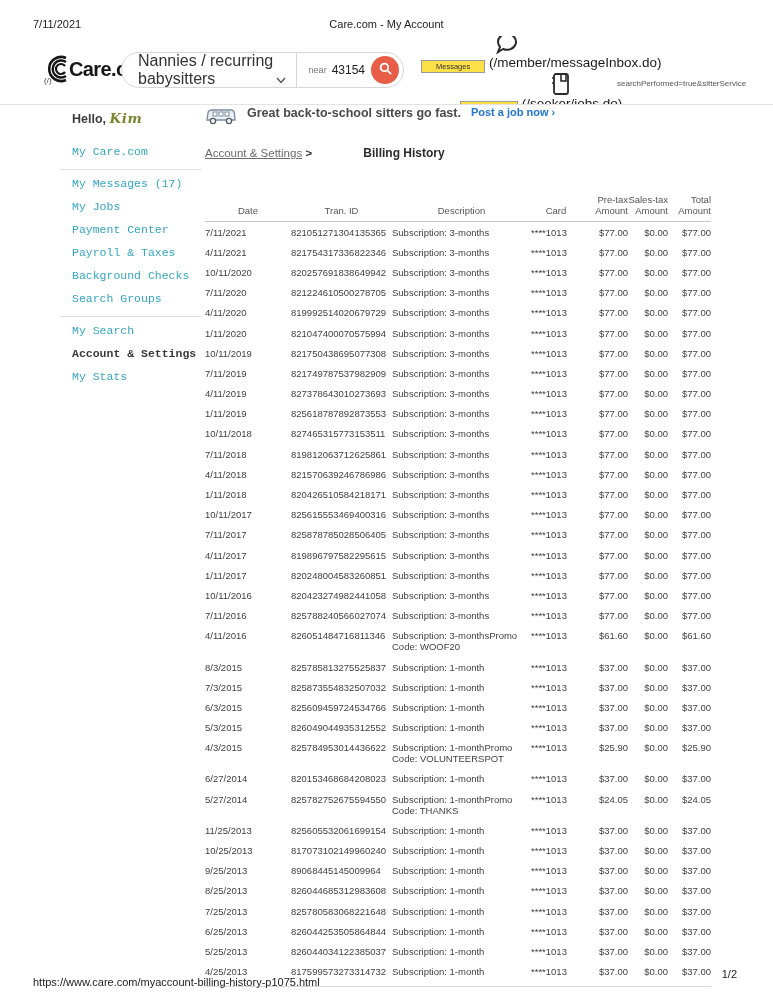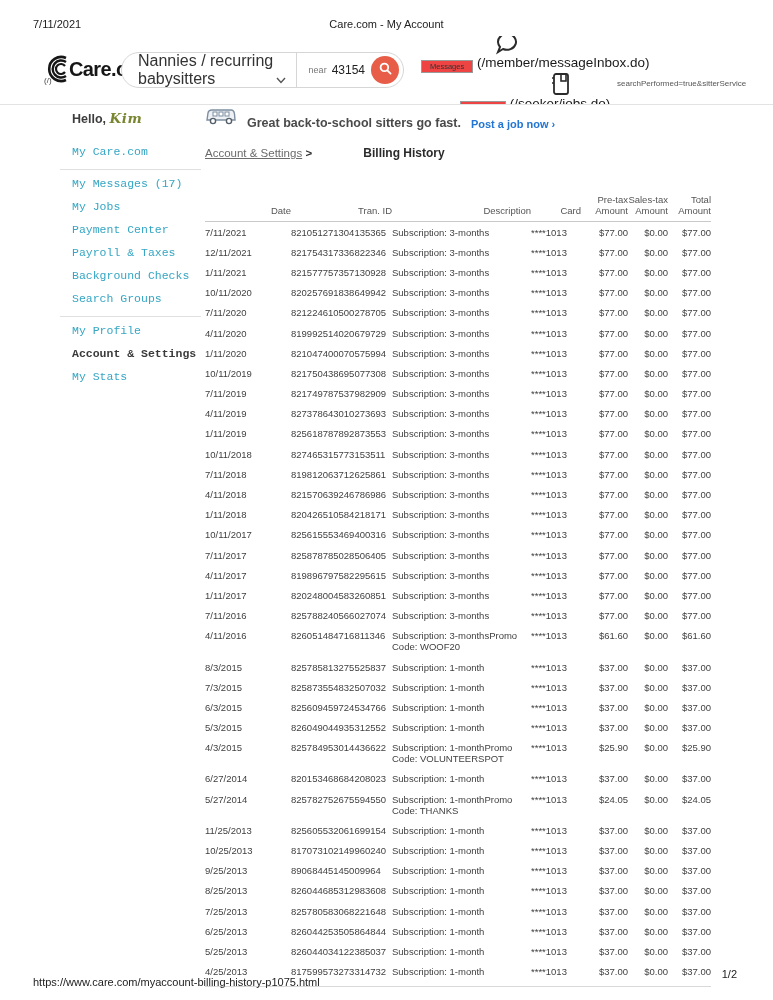--- a/index.html
+++ b/index.html
@@ -25,49 +25,49 @@
   .search-cat { flex:1; display:flex; align-items:flex-end; justify-content:space-between;
     padding:0 10px 0 16px; font-size:16px; color:#333; }
   .search-div { width:1px; height:36px; background:#d6d6d6; }
   .search-near { display:flex; align-items:center; gap:5px; padding:0 6px 0 12px; }
   .near-label { font-size:9px; color:#777; }
   .near-zip { font-size:12px; color:#222; }
   .search-btn { width:28px; height:28px; border-radius:50%; border:none; margin-right:4px;
     display:flex; align-items:center; justify-content:center; cursor:pointer; flex:0 0 auto; }
 
   .alt-box { display:inline-block; border:1px solid #9a9a9a; font-size:7.5px; color:#333;
-    padding:1px 8px; background:#ef4444; vertical-align:middle;margin-top:7px; }
+    padding:1px 14px; background:#fde047; vertical-align:middle;margin-top:7px; }
   .hdr-link-line { position:absolute; white-space:nowrap; font-size:13.5px; color:#1a1a1a; }
   .bubble-icon { position:absolute; left:494px; top:-4px; }
   .jobs-icon { position:absolute; left:551px; top:36px; }
   .overflow-qs { position:absolute; left:617px; top:43px; font-size:8px; color:#555; white-space:nowrap; }
 
   
   .sidebar { position:absolute; left:60px; top:110px; width:141px; }
   .greeting { padding-left:12px; font-size:12.5px; font-weight:bold; color:#3d3d3d; margin-bottom:12px; }
   .greeting .name { font-family:"DejaVu Serif", serif; font-style:italic; font-weight:bold;
     color:#7a852f; font-size:13.5px; letter-spacing:0.5px;margin-top:8px; }
   .side-group { border-bottom:1px solid #e0e0e0; padding:2px 0 6px 0;font-family:Liberation Mono, monospace; }
   .side-group:last-child { border-bottom:none; }
   .side-item { padding:5px 0 5px 12px; font-size:11.5px; color:#35a6c4; cursor:pointer; }
   .side-item.active { color:#3a3a3a; font-weight:bold; cursor:default; }
 
   
   .main { position:absolute; left:205px; top:106px; width:506px; }
-  .banner { display:flex; align-items:flex-end; gap:10px; }
+  .banner { display:flex; align-items:flex-start; gap:10px; }
   .banner-text { font-size:12.5px; font-weight:bold; color:#4a4a4a; }
   .banner-link { font-size:11px; font-weight:bold; color:#2275d3; cursor:pointer; }
   .crumbs { margin-top:16px; font-size:11.5px; }
   .crumb-link { color:#6b6b6b; text-decoration:underline; cursor:pointer; }
   .crumb-sep { color:#333; font-weight:bold; }
   .crumb-cur { color:#2b2b2b; font-weight:bold; font-size:12px;margin-left:48px; }
 
   
   table { margin-top:34px; width:100%; border-collapse:collapse; table-layout:fixed; }
-  th { font-size:9.5px; font-weight:normal; color:#555; text-align:right; vertical-align:bottom;
+  th { font-size:9.5px; font-weight:normal; color:#555; text-align:center; vertical-align:bottom;
     padding:0 0 5px 0; border-bottom:1px solid #c9c9c9; white-space:pre-line; }
   th.num, td.num { text-align:right; }
   td { font-size:9.5px; color:#3f3f3f; padding:4.6px 0; vertical-align:top; }
   tr:last-child td { border-bottom:1px solid #d9d9d9; padding-bottom:9px; }
   .c-date  { width:86px; }
   .c-tran  { width:101px; }
   .c-desc  { width:139px; }
   .c-card  { width:50px; }
   .c-pre   { width:47px; }
   .c-tax   { width:40px; }
@@ -154,21 +154,21 @@
       </div>
       <div class="side-group">
         <div class="side-item">My Messages (17)</div>
         <div class="side-item">My Jobs</div>
         <div class="side-item">Payment Center</div>
         <div class="side-item">Payroll &amp; Taxes</div>
         <div class="side-item">Background Checks</div>
         <div class="side-item">Search Groups</div>
       </div>
       <div class="side-group">
-        <div class="side-item">My Profile</div>
+        <div class="side-item">My Search</div>
         <div class="side-item active">Account &amp; Settings</div>
         <div class="side-item">My Stats</div>
       </div>
     </div>
 </div>
 
 <div class="main">
   <div class="banner">
     <span>
       <svg width="32" height="20" viewBox="0 0 32 20">
@@ -220,33 +220,22 @@
           <td>821051271304135365</td>
           <td>
             <div>Subscription: 3-months</div>
           </td>
           <td>****1013</td>
           <td class="num">$77.00</td>
           <td class="num">$0.00</td>
           <td class="num">$77.00</td>
         </tr>
         <tr>
-          <td>12/11/2021</td>
+          <td>4/11/2021</td>
           <td>821754317336822346</td>
-          <td>
-            <div>Subscription: 3-months</div>
-          </td>
-          <td>****1013</td>
-          <td class="num">$77.00</td>
-          <td class="num">$0.00</td>
-          <td class="num">$77.00</td>
-        </tr>
-        <tr>
-          <td>1/11/2021</td>
-          <td>821577757357130928</td>
           <td>
             <div>Subscription: 3-months</div>
           </td>
           <td>****1013</td>
           <td class="num">$77.00</td>
           <td class="num">$0.00</td>
           <td class="num">$77.00</td>
         </tr>
         <tr>
           <td>10/11/2020</td>
@@ -409,20 +398,31 @@
             <div>Subscription: 3-months</div>
           </td>
           <td>****1013</td>
           <td class="num">$77.00</td>
           <td class="num">$0.00</td>
           <td class="num">$77.00</td>
         </tr>
         <tr>
           <td>1/11/2017</td>
           <td>820248004583260851</td>
+          <td>
+            <div>Subscription: 3-months</div>
+          </td>
+          <td>****1013</td>
+          <td class="num">$77.00</td>
+          <td class="num">$0.00</td>
+          <td class="num">$77.00</td>
+        </tr>
+        <tr>
+          <td>10/11/2016</td>
+          <td>820423274982441058</td>
           <td>
             <div>Subscription: 3-months</div>
           </td>
           <td>****1013</td>
           <td class="num">$77.00</td>
           <td class="num">$0.00</td>
           <td class="num">$77.00</td>
         </tr>
         <tr>
           <td>7/11/2016</td>

